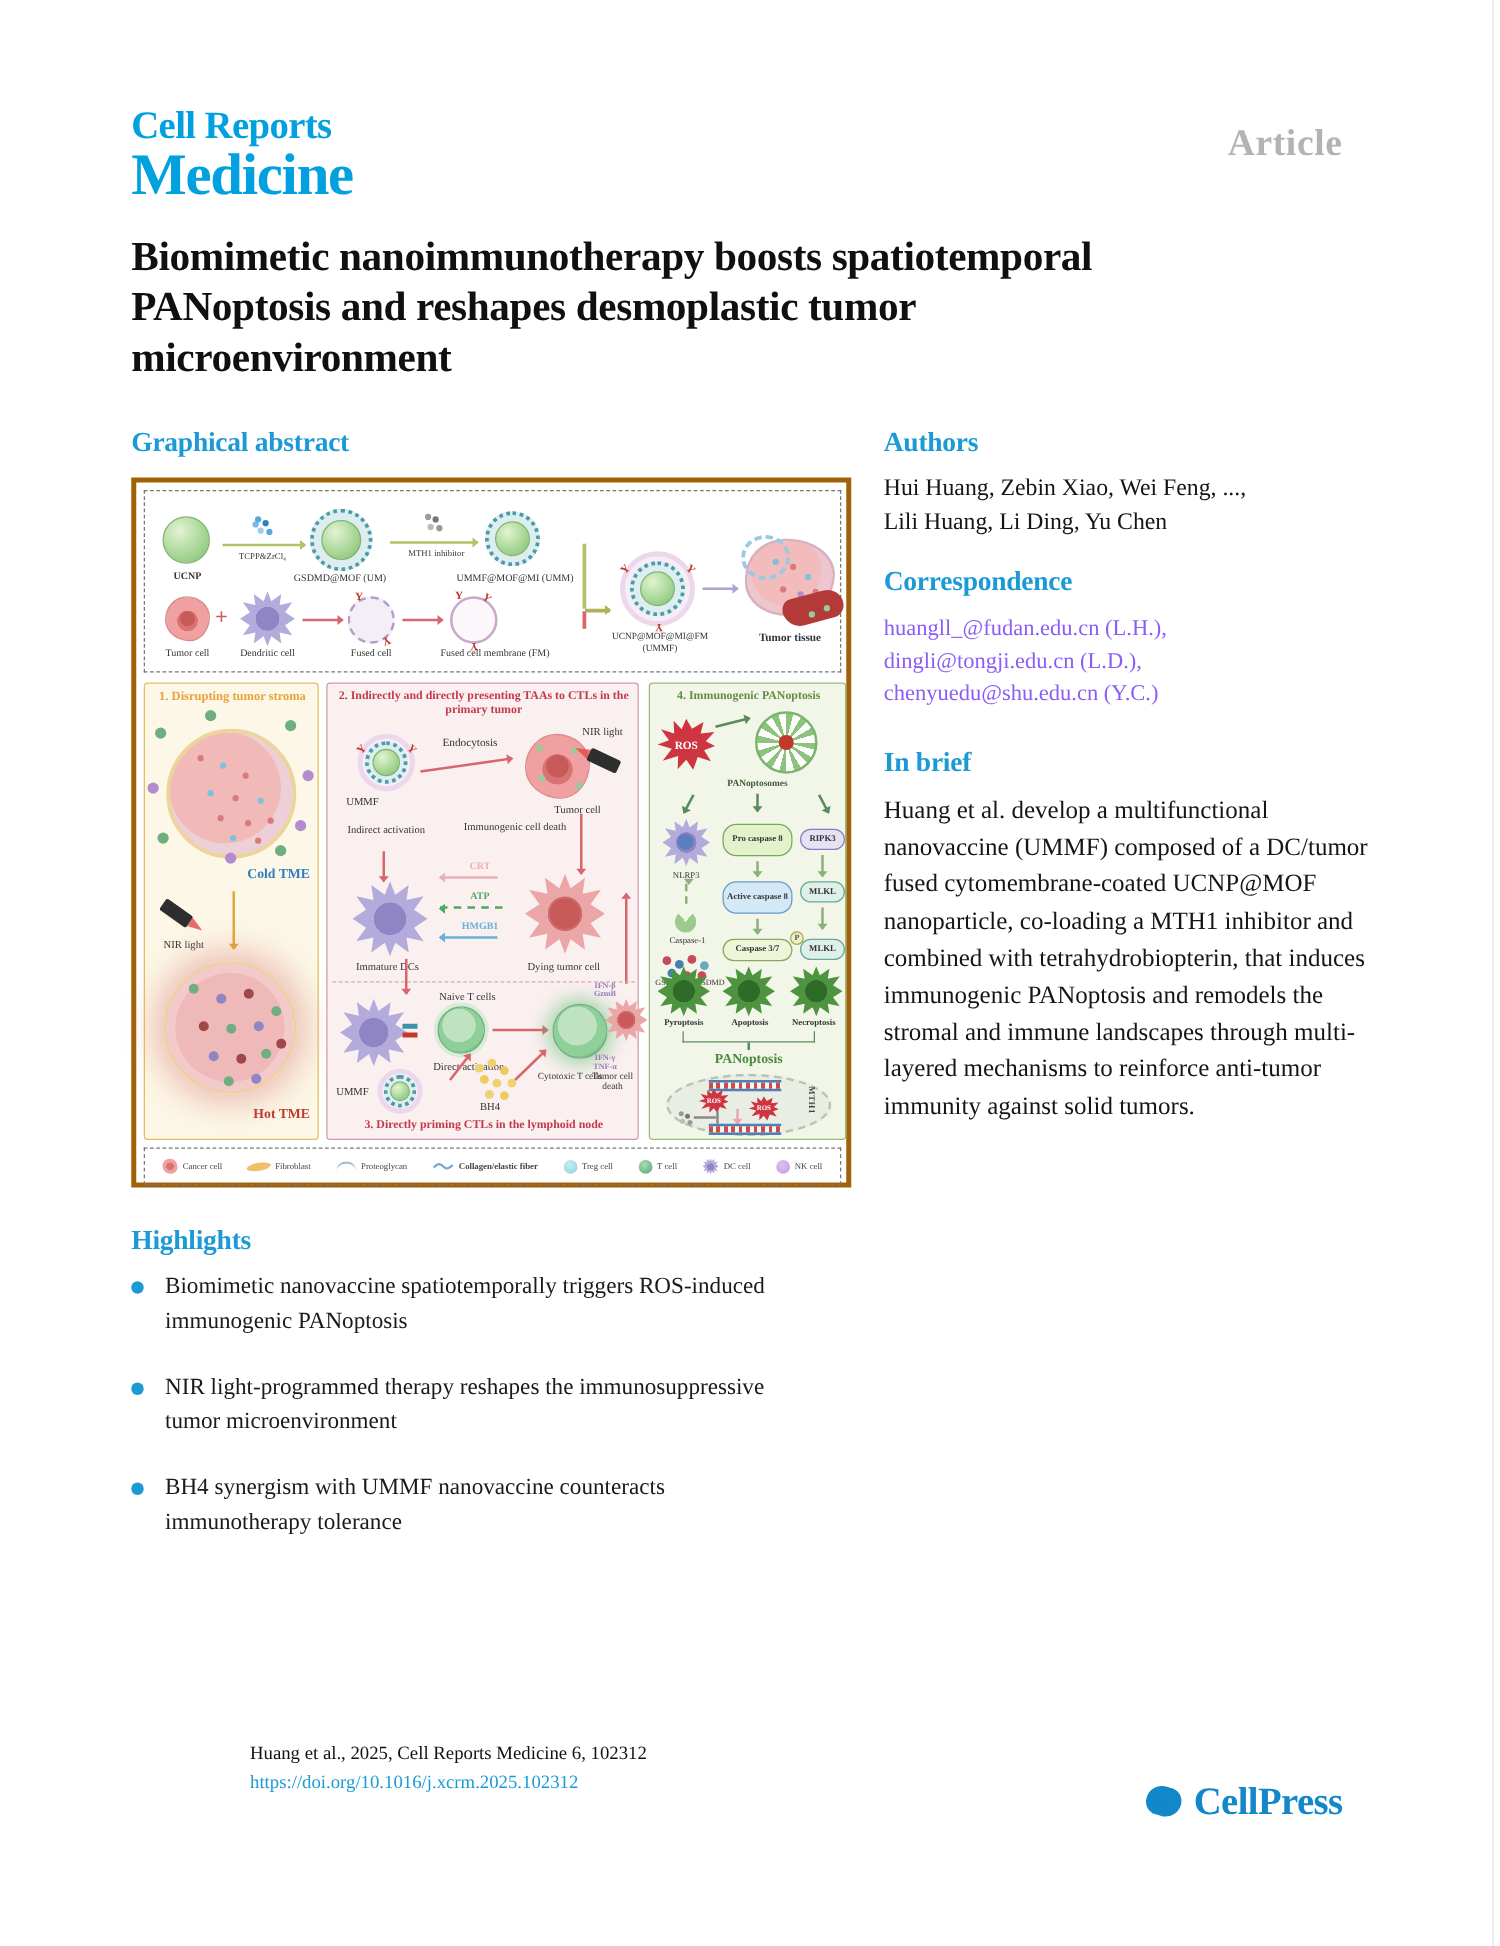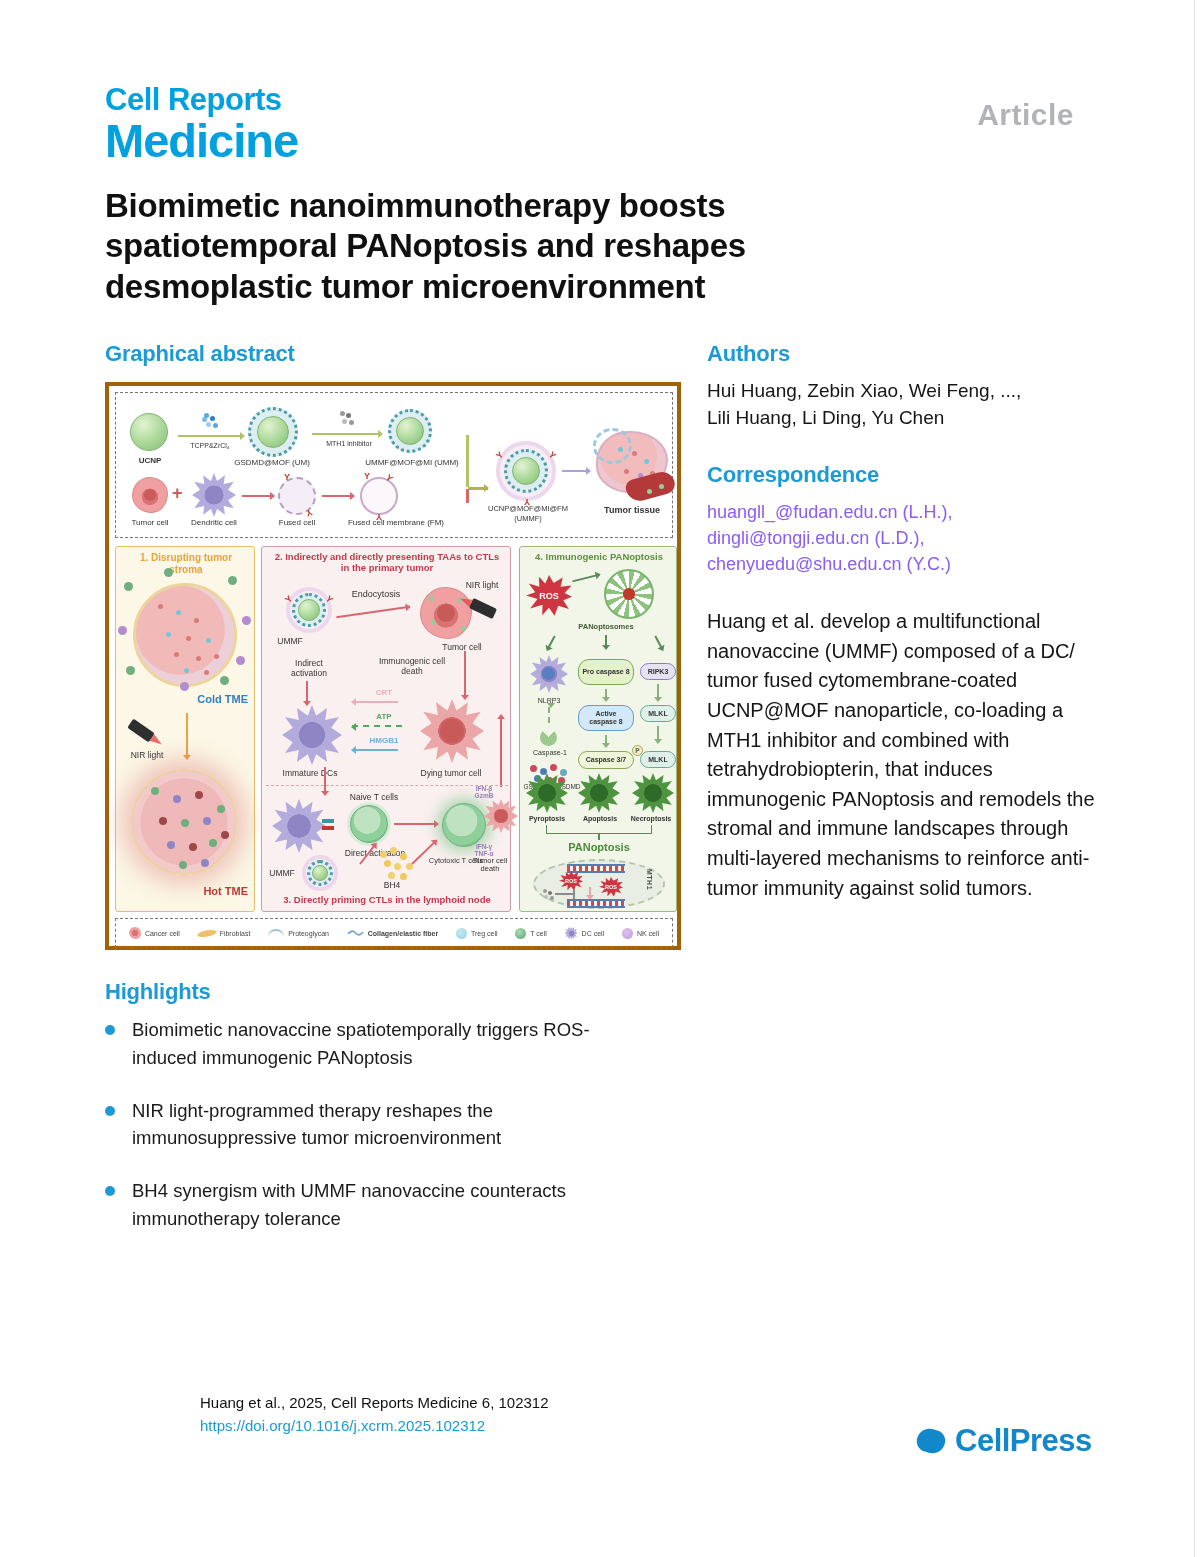--- a/index.html
+++ b/index.html
@@ -2,21 +2,21 @@
 <html><head>
 <meta charset="utf-8">
 <style>
   :root{
     --spiky: polygon(50% 0%,57% 18%,75% 5%,72% 25%,95% 20%,82% 38%,100% 50%,82% 62%,95% 80%,72% 75%,75% 95%,57% 82%,50% 100%,43% 82%,25% 95%,28% 75%,5% 80%,18% 62%,0% 50%,18% 38%,5% 20%,28% 25%,25% 5%,43% 18%);
     --blue:#1b9ad6; --brand:#00a1de; --p1:#e8a33d; --p2:#c2394a; --p4:#5d8f3e;
   }
   *{box-sizing:border-box;margin:0;padding:0}
   body{background:#fff}
   .page{position:relative;width:1194px;height:1557px;background:#fff;overflow:hidden;
-        font-family:Liberation Sans, sans-serif;color:#111;outline:1px solid #e3e3e3}
+        font-family:Liberation Serif, serif;color:#111;outline:1px solid #e3e3e3}
   .logo{position:absolute;left:105px;top:84px;line-height:1}
   .logo-l1{font-size:31px;font-weight:bold;color:var(--brand);letter-spacing:-.5px}
   .logo-l2{font-size:47px;font-weight:bold;color:var(--brand);letter-spacing:-1px;margin-top:2px}
   .article-label{position:absolute;right:120px;top:98px;font-size:30px;font-weight:bold;color:#b1b3b6;letter-spacing:.5px}
   .title{position:absolute;left:105px;top:186px;width:830px;font-size:33px;line-height:1.22;font-weight:bold;letter-spacing:-.3px;color:#101010}
   .h2{font-size:22px;font-weight:bold;color:var(--blue);letter-spacing:-.2px}
   #ga-heading{position:absolute;left:105px;top:341px}
 
   
   .fig{position:absolute;left:105px;top:382px;width:576px;height:568px;border:4px solid #a16207;background:#fff}
@@ -77,21 +77,21 @@
   .cellwrap{position:absolute;border-radius:50%;background:#e9eee4;border:2px dashed #b7c4ad}
   .mth1v{position:absolute;writing-mode:vertical-rl;font-size:7px;font-weight:bold;color:#444;letter-spacing:.5px}
   .legend{position:absolute;left:6px;top:532px;width:558px;height:30px;border:1.5px dashed #777;
           display:flex;align-items:center;justify-content:space-around;padding:0 4px}
   .leg{display:flex;align-items:center;gap:4px;font-size:7px;color:#444;white-space:nowrap}
   .lic{display:inline-block;flex:none}
 
   
   .rcol{position:absolute;left:707px;top:341px;width:402px}
   .rcol .h2{margin-bottom:11px}
-  .names{font-size:19px;line-height:1.42;color:#151515;margin-bottom:30px}
+  .names{font-size:19px;line-height:1.42;color:#151515;margin-bottom:20px}
   .emails{font-size:18px;line-height:1.45;color:#8b5cf6;margin-bottom:30px}
   .brief{font-size:20px;line-height:1.48;color:#151515;width:402px}
 
   
   #hl-heading{position:absolute;left:105px;top:979px}
   .hl-list{position:absolute;left:105px;top:1016px;width:545px;list-style:none}
   .hl-list li{display:flex;gap:17px;margin-bottom:25px;font-size:18.5px;line-height:1.5;color:#1a1a1a}
   .hl-dot{width:10px;height:10px;border-radius:50%;background:var(--blue);margin-top:9px;flex:none}
   .hl-text{width:520px}
 
@@ -359,20 +359,21 @@
     <div class="names">
       <div>Hui Huang, Zebin Xiao, Wei Feng, ...,</div>
       <div>Lili Huang, Li Ding, Yu Chen</div>
     </div>
     <div class="h2">Correspondence</div>
     <div class="emails">
       <div>huangll_@fudan.edu.cn (L.H.),</div>
       <div>dingli@tongji.edu.cn (L.D.),</div>
       <div>chenyuedu@shu.edu.cn (Y.C.)</div>
     </div>
+    <div class="h2">In brief</div>
     <div class="brief">Huang et al. develop a multifunctional nanovaccine (UMMF) composed of a DC/​tumor fused cytomembrane-coated UCNP@MOF nanoparticle, co-loading a MTH1 inhibitor and combined with tetrahydrobiopterin, that induces immunogenic PANoptosis and remodels the stromal and immune landscapes through multi-layered mechanisms to reinforce anti-tumor immunity against solid tumors.</div>
   </div>
 
   <div class="h2" id="hl-heading">Highlights</div>
   <ul class="hl-list">
     <li>
         <span class="hl-dot"></span>
         <span class="hl-text">Biomimetic nanovaccine spatiotemporally triggers ROS-induced immunogenic PANoptosis</span>
       </li>
     <li>

